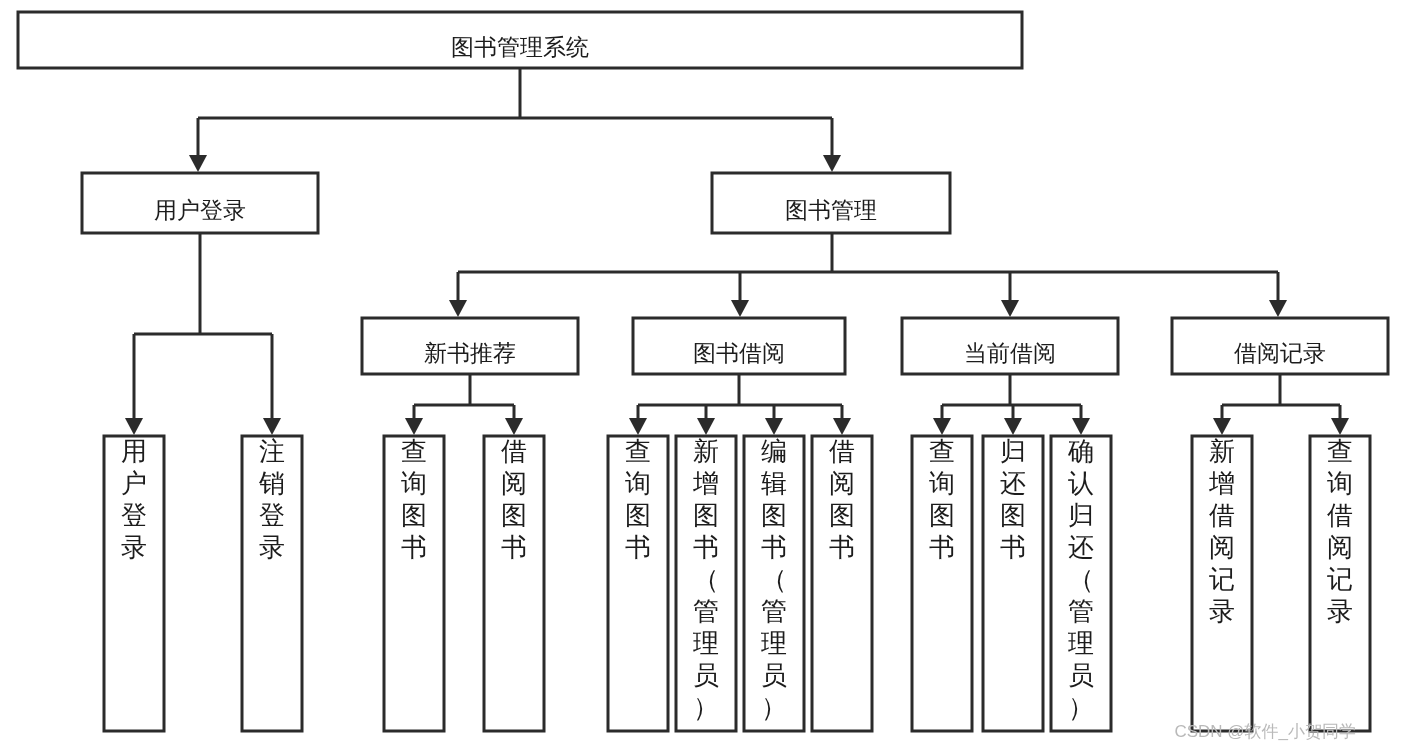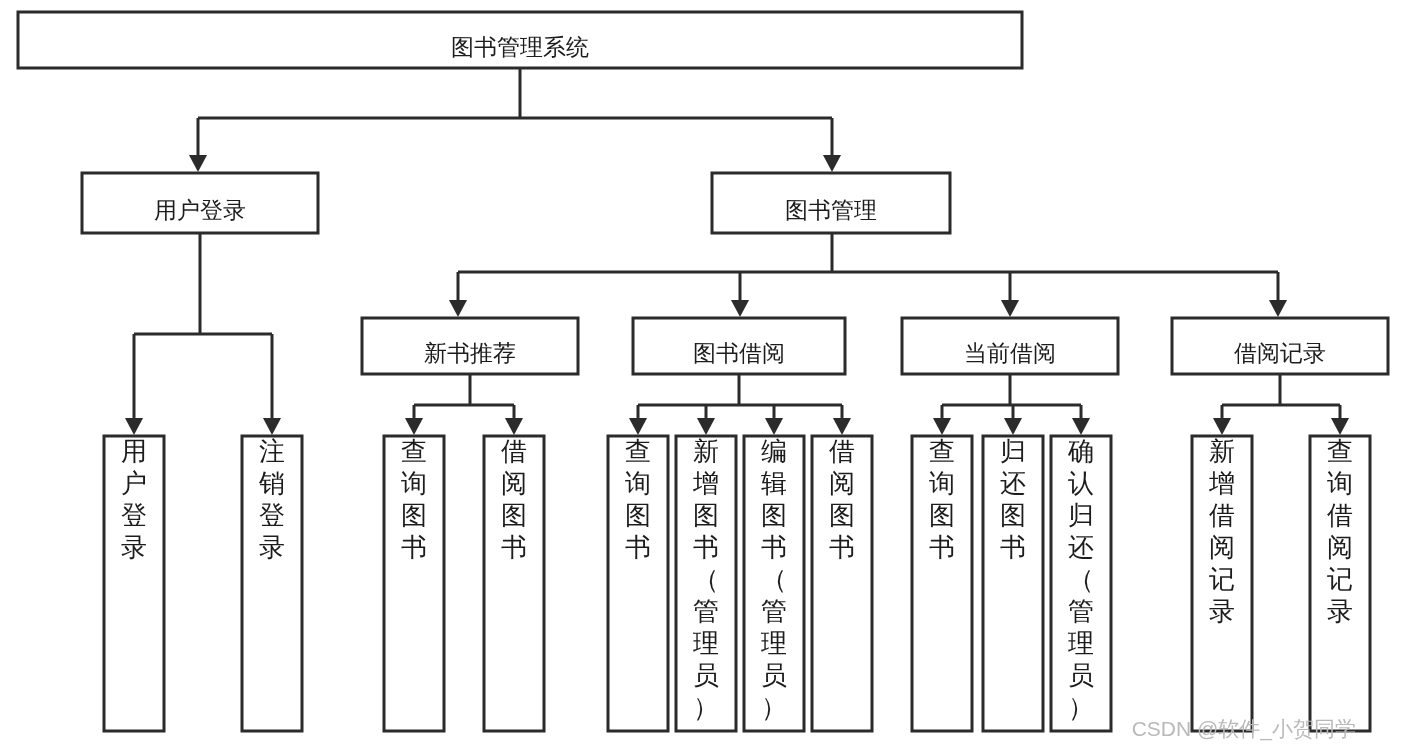--- a/index.html
+++ b/index.html
@@ -50,21 +50,21 @@
     font-size: 23px;
     fill: #1c1c1c;
     text-anchor: middle;
     dominant-baseline: middle;
   }
   .watermark {
     position: absolute;
     right: 10px;
     bottom: 4px;
     font-family: "Liberation Sans", "DejaVu Sans", sans-serif;
-    font-size: 21px;
+    font-size: 17px;
     color: #b9b9b9;
     white-space: nowrap;
     user-select: none;
   }
 </style>
 </head>
 <body>
 
 <div id="diagram-root">
 

